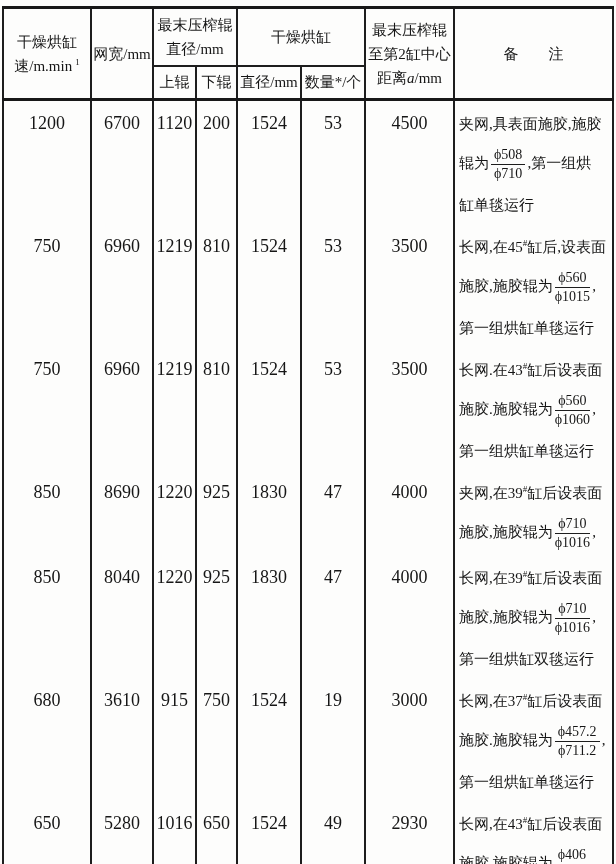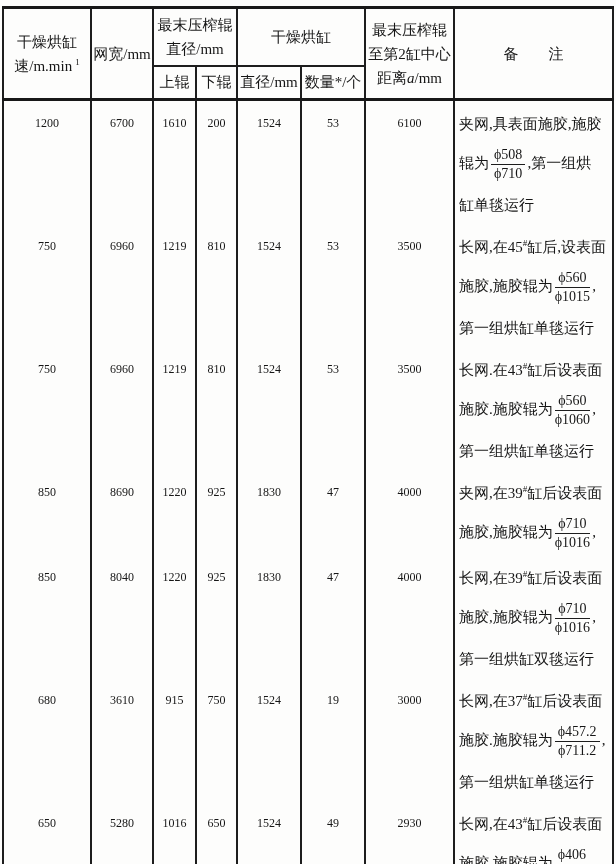--- a/index.html
+++ b/index.html
@@ -27,21 +27,21 @@
   thead{border-bottom:3px solid #181818;}
   th{
     font-weight:normal;font-size:15px;line-height:24px;
     border-left:2px solid #1d1d1d;border-right:2px solid #1d1d1d;
     padding:2px 1px;text-align:center;vertical-align:middle;
   }
   thead tr.h1{height:58px;}
   thead tr.h2{height:34px;}
   th.group{border-bottom:2px solid #1d1d1d;}
   tbody td{
-    font-size:12px;line-height:37px;
+    font-size:18px;line-height:37px;
     border-left:2px solid #1d1d1d;border-right:2px solid #1d1d1d;
     border-top:none;border-bottom:none;
     vertical-align:top;text-align:center;
     padding:4px 1px 0 1px;
   }
   tbody tr{height:114px;}
   tbody tr.short{height:68px;}
   td.remark{
     text-align:left;padding-left:4px;padding-right:6px;
     font-size:15px;line-height:38px;
@@ -96,25 +96,25 @@
         <th>上辊</th>
         <th>下辊</th>
         <th>直径/mm</th>
         <th>数量*/个</th>
       </tr>
     </thead>
     <tbody id="table-body">
         <tr>
           <td>1200</td>
           <td>6700</td>
-          <td>1610</td>
+          <td>1120</td>
           <td>200</td>
           <td>1524</td>
           <td>53</td>
-          <td>6100</td>
+          <td>4500</td>
           <td class="remark">夹网,具表面施胶,施胶辊为<span class="frac"><span class="num">ϕ508</span><span class="den">ϕ710</span></span>,第一组烘缸单毯运行</td>
         </tr>
         <tr>
           <td>750</td>
           <td>6960</td>
           <td>1219</td>
           <td>810</td>
           <td>1524</td>
           <td>53</td>
           <td>3500</td>

